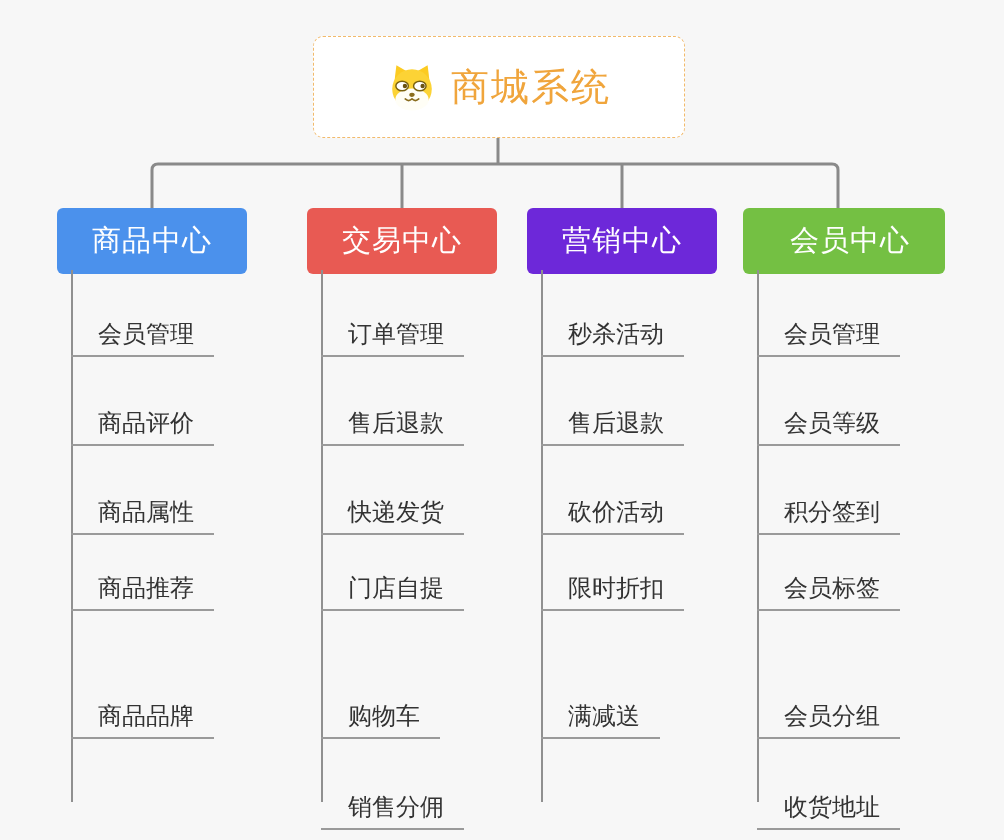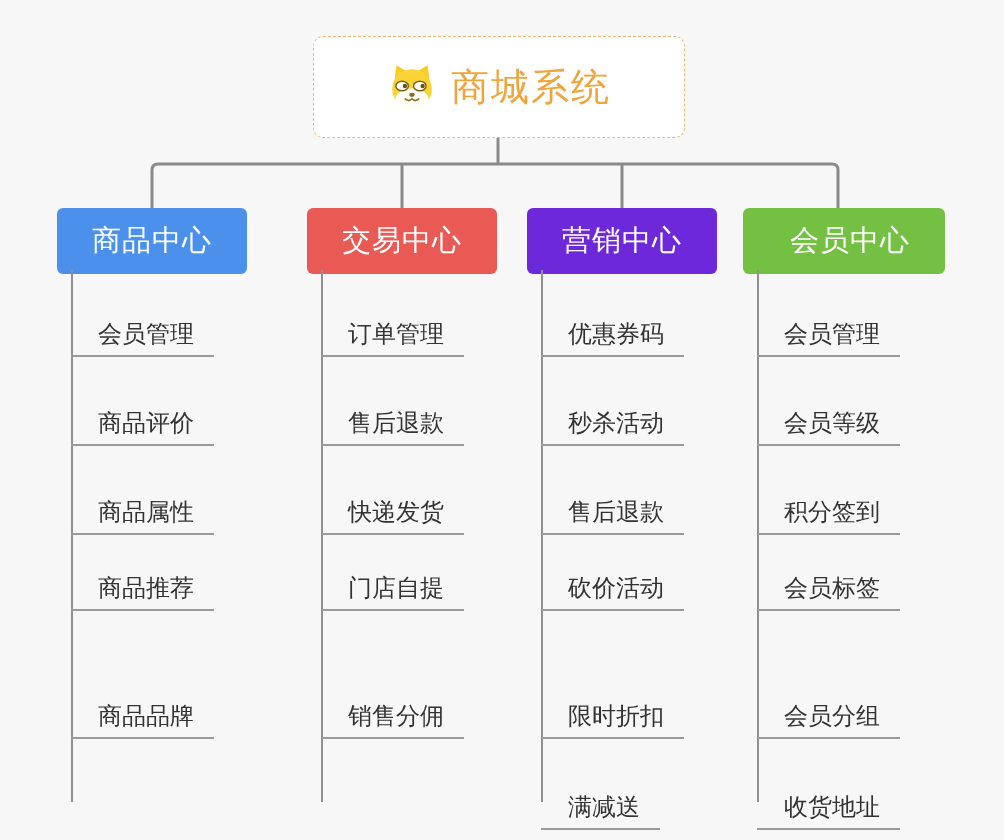--- a/index.html
+++ b/index.html
@@ -148,26 +148,26 @@
     <div class="leaf"><span class="leaf-label">商品推荐</span></div>
     <div class="leaf"><span class="leaf-label">商品品牌</span></div>
   </div>
 
   <div class="column c2">
     <div class="spine"></div>
     <div class="leaf"><span class="leaf-label">订单管理</span></div>
     <div class="leaf"><span class="leaf-label">售后退款</span></div>
     <div class="leaf"><span class="leaf-label">快递发货</span></div>
     <div class="leaf"><span class="leaf-label">门店自提</span></div>
+    <div class="leaf"><span class="leaf-label">购物车</span></div>
     <div class="leaf"><span class="leaf-label">销售分佣</span></div>
   </div>
 
   <div class="column c3">
     <div class="spine"></div>
-    <div class="leaf"><span class="leaf-label">优惠券码</span></div>
     <div class="leaf"><span class="leaf-label">秒杀活动</span></div>
     <div class="leaf"><span class="leaf-label">售后退款</span></div>
     <div class="leaf"><span class="leaf-label">砍价活动</span></div>
     <div class="leaf"><span class="leaf-label">限时折扣</span></div>
     <div class="leaf"><span class="leaf-label">满减送</span></div>
   </div>
 
   <div class="column c4">
     <div class="spine"></div>
     <div class="leaf"><span class="leaf-label">会员管理</span></div>

